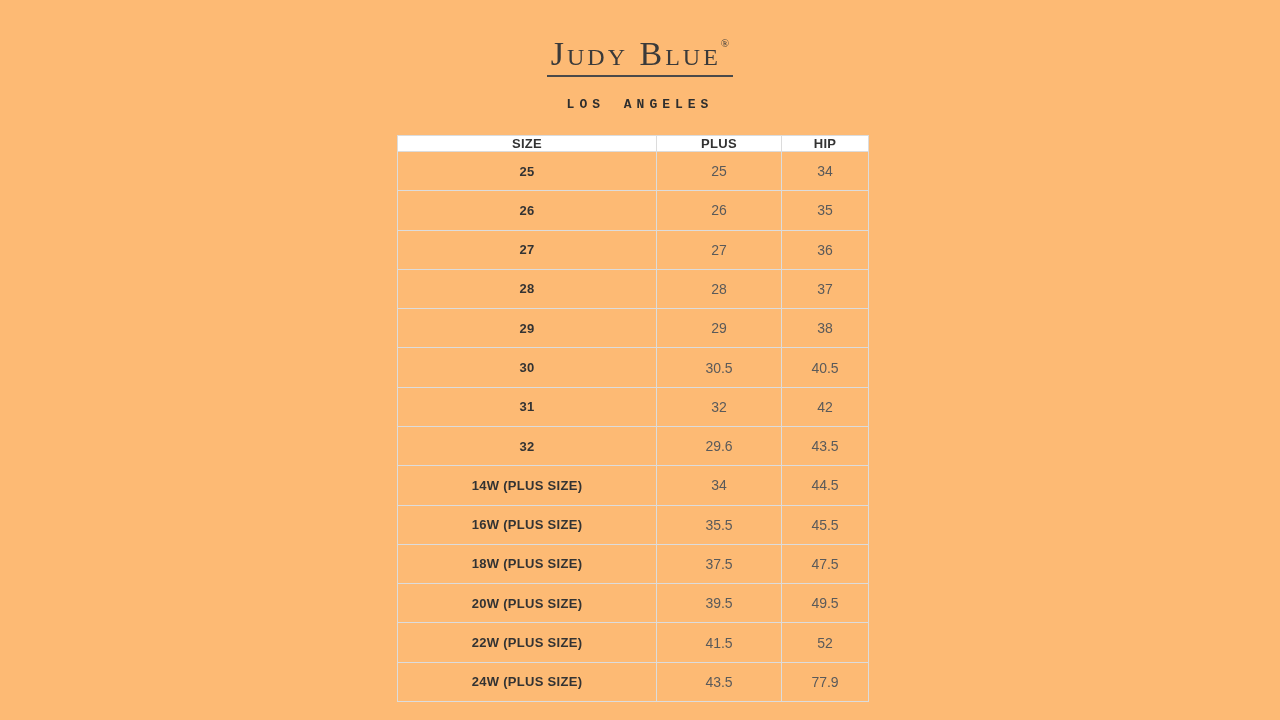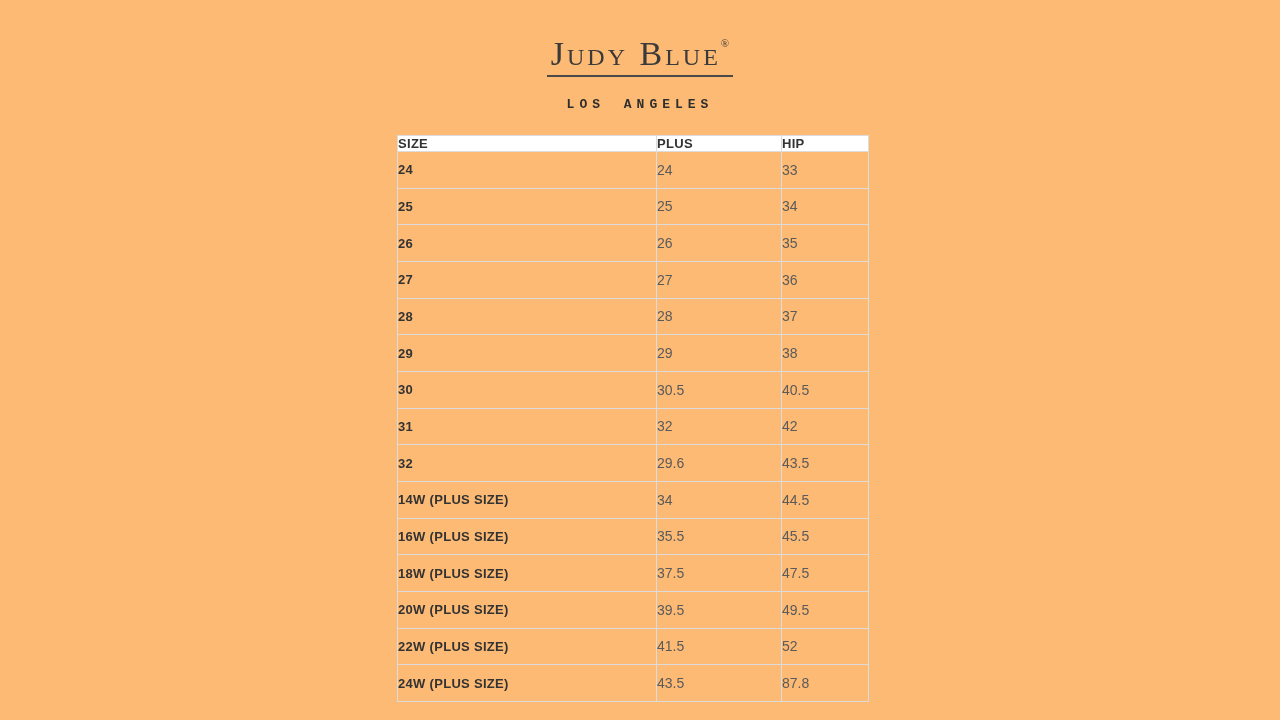--- a/index.html
+++ b/index.html
@@ -56,21 +56,21 @@
     position: absolute;
     left: 397px;
     top: 135px;
     width: 471px;
     height: 567px;
     border-collapse: collapse;
     table-layout: fixed;
   }
   .size-table th, .size-table td {
     border: 1px solid #dcdcdc;
-    text-align: left;
+    text-align: center;
     vertical-align: middle;
     padding: 0;
   }
   .size-table th {
     font-size: 13px;
     font-weight: bold;
     color: #333333;
     letter-spacing: 0.3px;
     background: #ffffff;
   }
@@ -104,25 +104,20 @@
       <col style="width:87px">
     </colgroup>
     <thead>
       <tr>
           <th>SIZE</th>
           <th>PLUS</th>
           <th>HIP</th>
         </tr>
     </thead>
     <tbody>
-        <tr>
-          <td class="size-col">24</td>
-          <td class="val-col">24</td>
-          <td class="val-col">33</td>
-        </tr>
         <tr>
           <td class="size-col">25</td>
           <td class="val-col">25</td>
           <td class="val-col">34</td>
         </tr>
         <tr>
           <td class="size-col">26</td>
           <td class="val-col">26</td>
           <td class="val-col">35</td>
         </tr>
@@ -177,18 +172,18 @@
           <td class="val-col">49.5</td>
         </tr>
         <tr>
           <td class="size-col">22W (PLUS SIZE)</td>
           <td class="val-col">41.5</td>
           <td class="val-col">52</td>
         </tr>
         <tr>
           <td class="size-col">24W (PLUS SIZE)</td>
           <td class="val-col">43.5</td>
-          <td class="val-col">87.8</td>
+          <td class="val-col">77.9</td>
         </tr>
       </tbody>
   </table>
 
 </div>
 
 </body></html>

